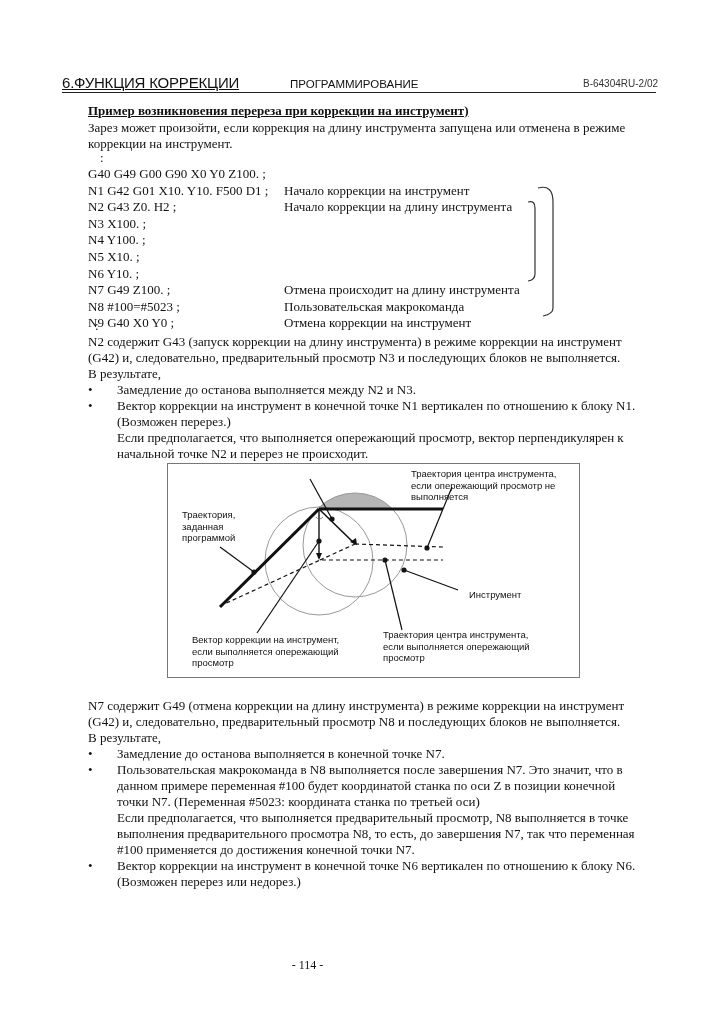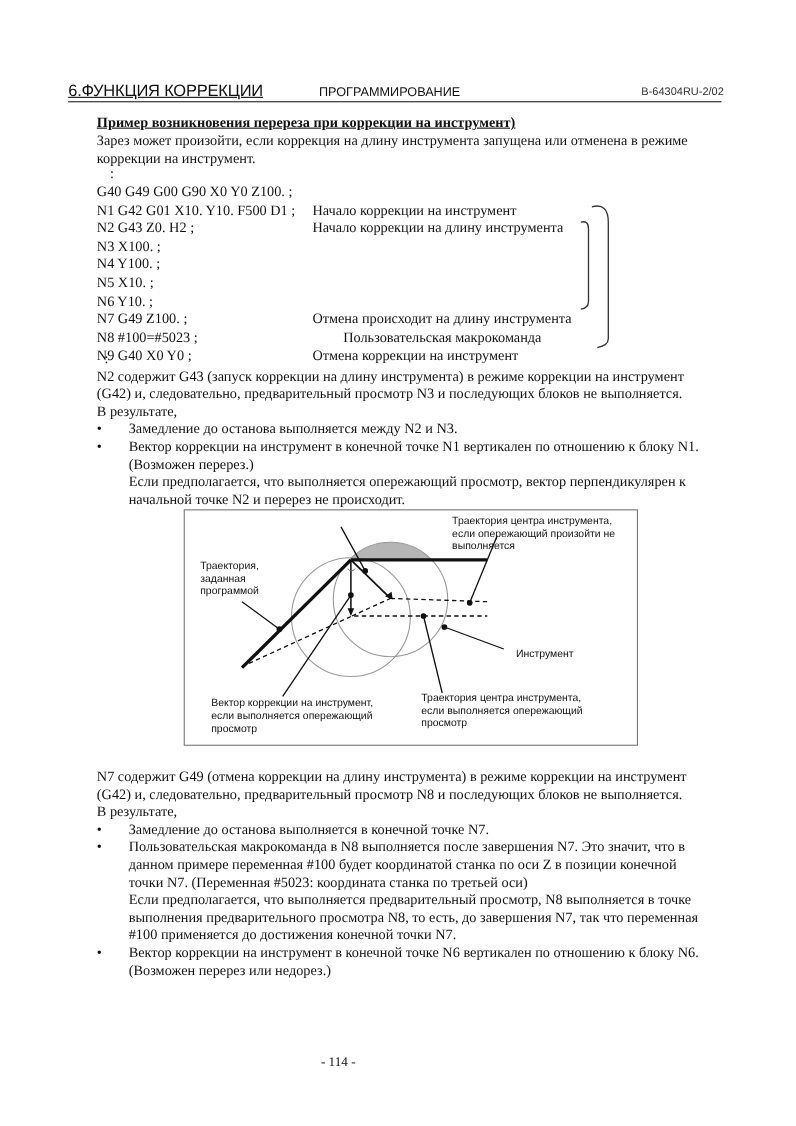--- a/index.html
+++ b/index.html
@@ -45,21 +45,21 @@
     <div class="abs serif code-comment" style="top: 215.8px;"></div>
     <div class="abs serif code-line" style="top: 232.4px;">N4 Y100. ;</div>
     <div class="abs serif code-comment" style="top: 232.4px;"></div>
     <div class="abs serif code-line" style="top: 249px;">N5 X10. ;</div>
     <div class="abs serif code-comment" style="top: 249px;"></div>
     <div class="abs serif code-line" style="top: 265.6px;">N6 Y10. ;</div>
     <div class="abs serif code-comment" style="top: 265.6px;"></div>
     <div class="abs serif code-line" style="top: 282.2px;">N7 G49 Z100. ;</div>
     <div class="abs serif code-comment" style="top: 282.2px;">Отмена происходит на длину инструмента</div>
     <div class="abs serif code-line" style="top: 298.8px;">N8 #100=#5023 ;</div>
-    <div class="abs serif code-comment" style="top: 298.8px; margin-left: 28px;">Пользовательская макрокоманда</div>
+    <div class="abs serif code-comment" style="top: 298.8px;">Пользовательская макрокоманда</div>
     <div class="abs serif code-line" style="top: 315.4px;">N9 G40 X0 Y0 ;</div>
     <div class="abs serif code-comment" style="top: 315.4px;">Отмена коррекции на инструмент</div>
   </div>
 <div class="abs serif" style="left:95px; top:318px;">:</div>
 
 <svg class="abs" style="left:525px; top:180px;" width="40" height="140">
   <path d="M13,8 Q28,4 28,22 L28,128 Q28,134 18,136" fill="none" stroke="#333" stroke-width="1.2"></path>
   <path d="M3,22 Q10,20 10,28 L10,94 Q10,100 3,101" fill="none" stroke="#333" stroke-width="1.2"></path>
 </svg>
 
@@ -113,21 +113,21 @@
       <line x1="291" y1="127" x2="237" y2="107"></line>
         <circle cx="237" cy="107" r="2"></circle>
       <line x1="90" y1="170" x2="152" y2="78"></line>
         <circle cx="152" cy="78" r="2"></circle>
       <line x1="235" y1="167" x2="218" y2="97"></line>
         <circle cx="218" cy="97" r="2"></circle>
     </g>
   </svg>
   <div class="abs dlabel" style="left:243px; top:4px;">
     <div>Траектория центра инструмента,</div>
-    <div>если опережающий произойти не</div>
+    <div>если опережающий просмотр не</div>
     <div>выполняется</div>
   </div>
   <div class="abs dlabel" style="left:14px; top:45px;">
     <div>Траектория,</div>
     <div>заданная</div>
     <div>программой</div>
   </div>
   <div class="abs dlabel" style="left:301px; top:125px;">Инструмент</div>
   <div class="abs dlabel" style="left:24px; top:170px;">
     <div>Вектор коррекции на инструмент,</div>

